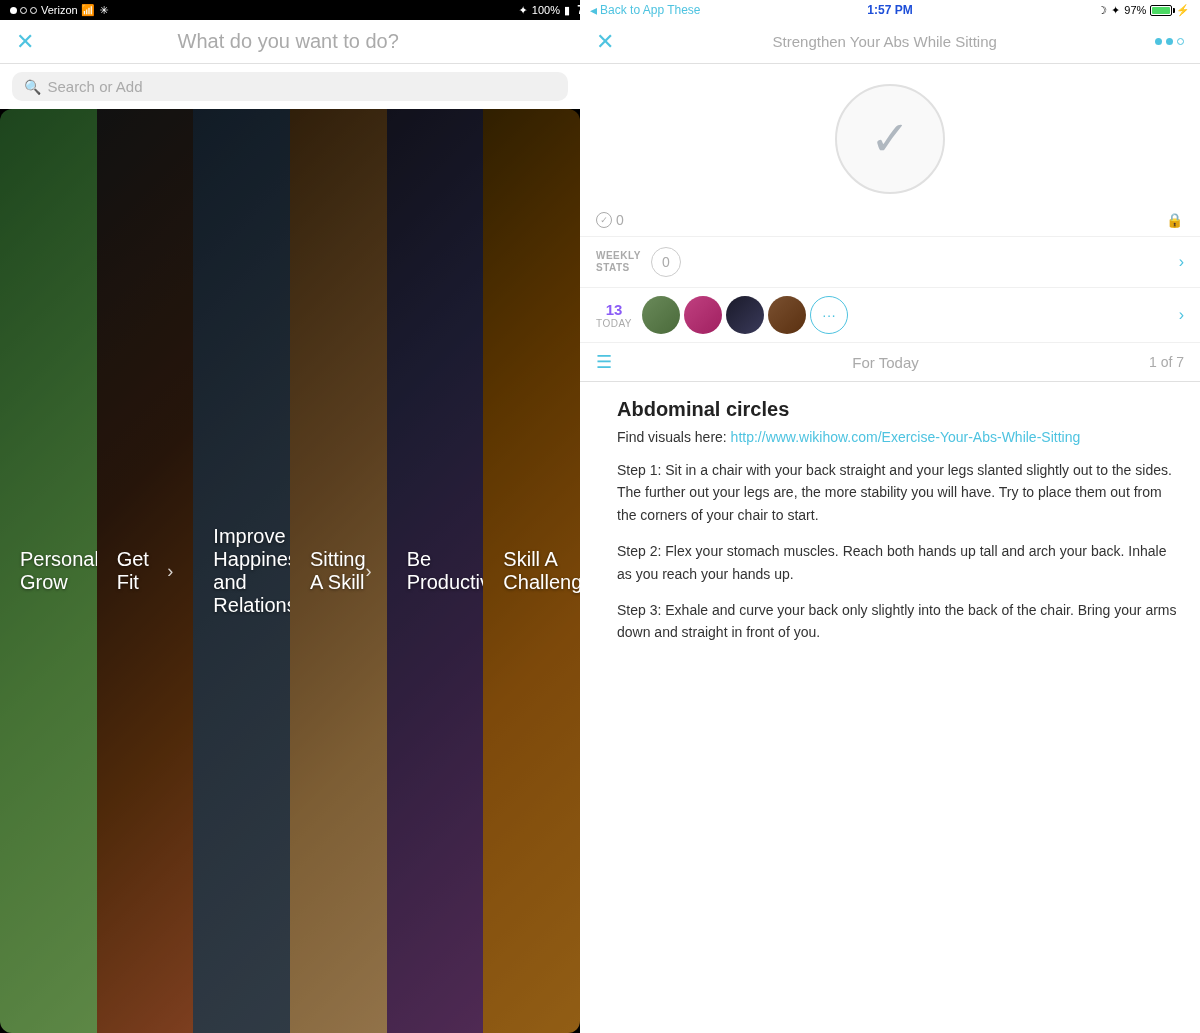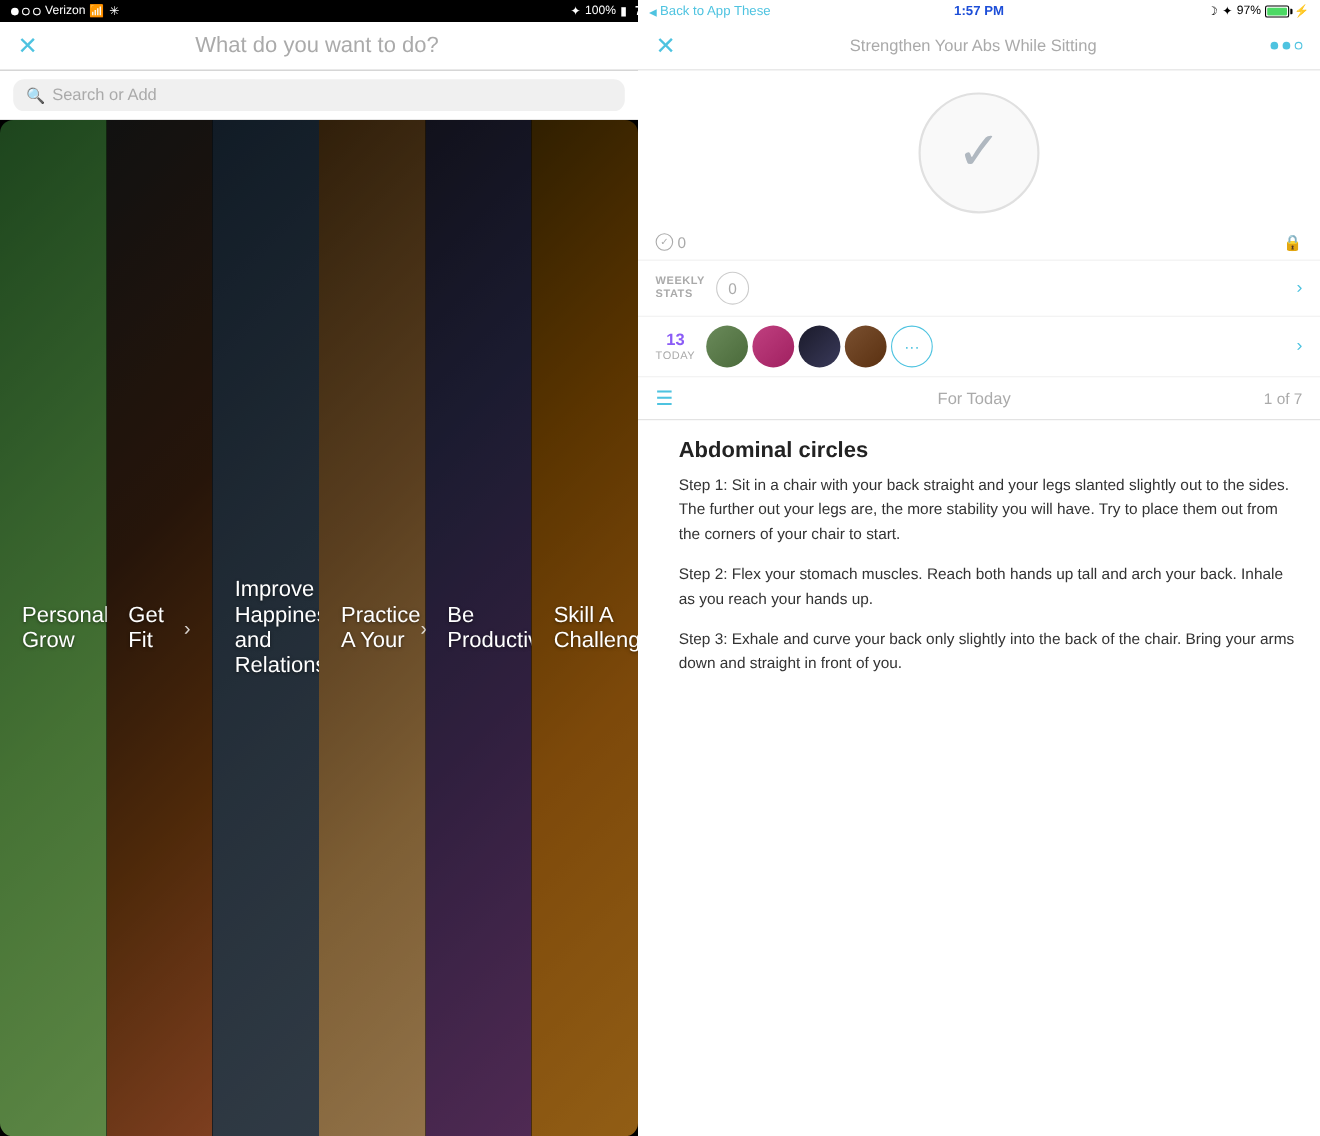--- a/index.html
+++ b/index.html
@@ -516,21 +516,21 @@
     <div class="menu-item">
       <div class="menu-item-bg happiness"></div>
       <div class="menu-item-content">
         <span class="menu-item-label">Improve Happiness and Relationships</span>
         <span class="menu-item-arrow">›</span>
       </div>
     </div>
     <div class="menu-item">
       <div class="menu-item-bg skill"></div>
       <div class="menu-item-content">
-        <span class="menu-item-label">Practice A Your</span>
+        <span class="menu-item-label">Sitting A Skill</span>
         <span class="menu-item-arrow">›</span>
       </div>
     </div>
     <div class="menu-item">
       <div class="menu-item-bg productive"></div>
       <div class="menu-item-content">
         <span class="menu-item-label">Be Productive</span>
         <span class="menu-item-arrow">›</span>
       </div>
     </div>
@@ -612,17 +612,20 @@
   </div>
 
   <div class="tab-bar">
     <span class="list-icon">☰</span>
     <span class="for-today-label">For Today</span>
     <span class="page-count">1 of 7</span>
   </div>
 
   <div class="content-area">
     <div class="content-title">Abdominal circles</div>
+    <div class="content-link-line">
+      <span>Find visuals here: </span><a class="content-link" href="#">http://www.wikihow.com/Exercise-Your-Abs-While-Sitting</a>
+    </div>
     <p class="content-para">Step 1: Sit in a chair with your back straight and your legs slanted slightly out to the sides. The further out your legs are, the more stability you will have. Try to place them out from the corners of your chair to start.</p>
     <p class="content-para">Step 2: Flex your stomach muscles. Reach both hands up tall and arch your back. Inhale as you reach your hands up.</p>
     <p class="content-para">Step 3: Exhale and curve your back only slightly into the back of the chair. Bring your arms down and straight in front of you.</p>
   </div>
 </div>
 
 </body></html>

